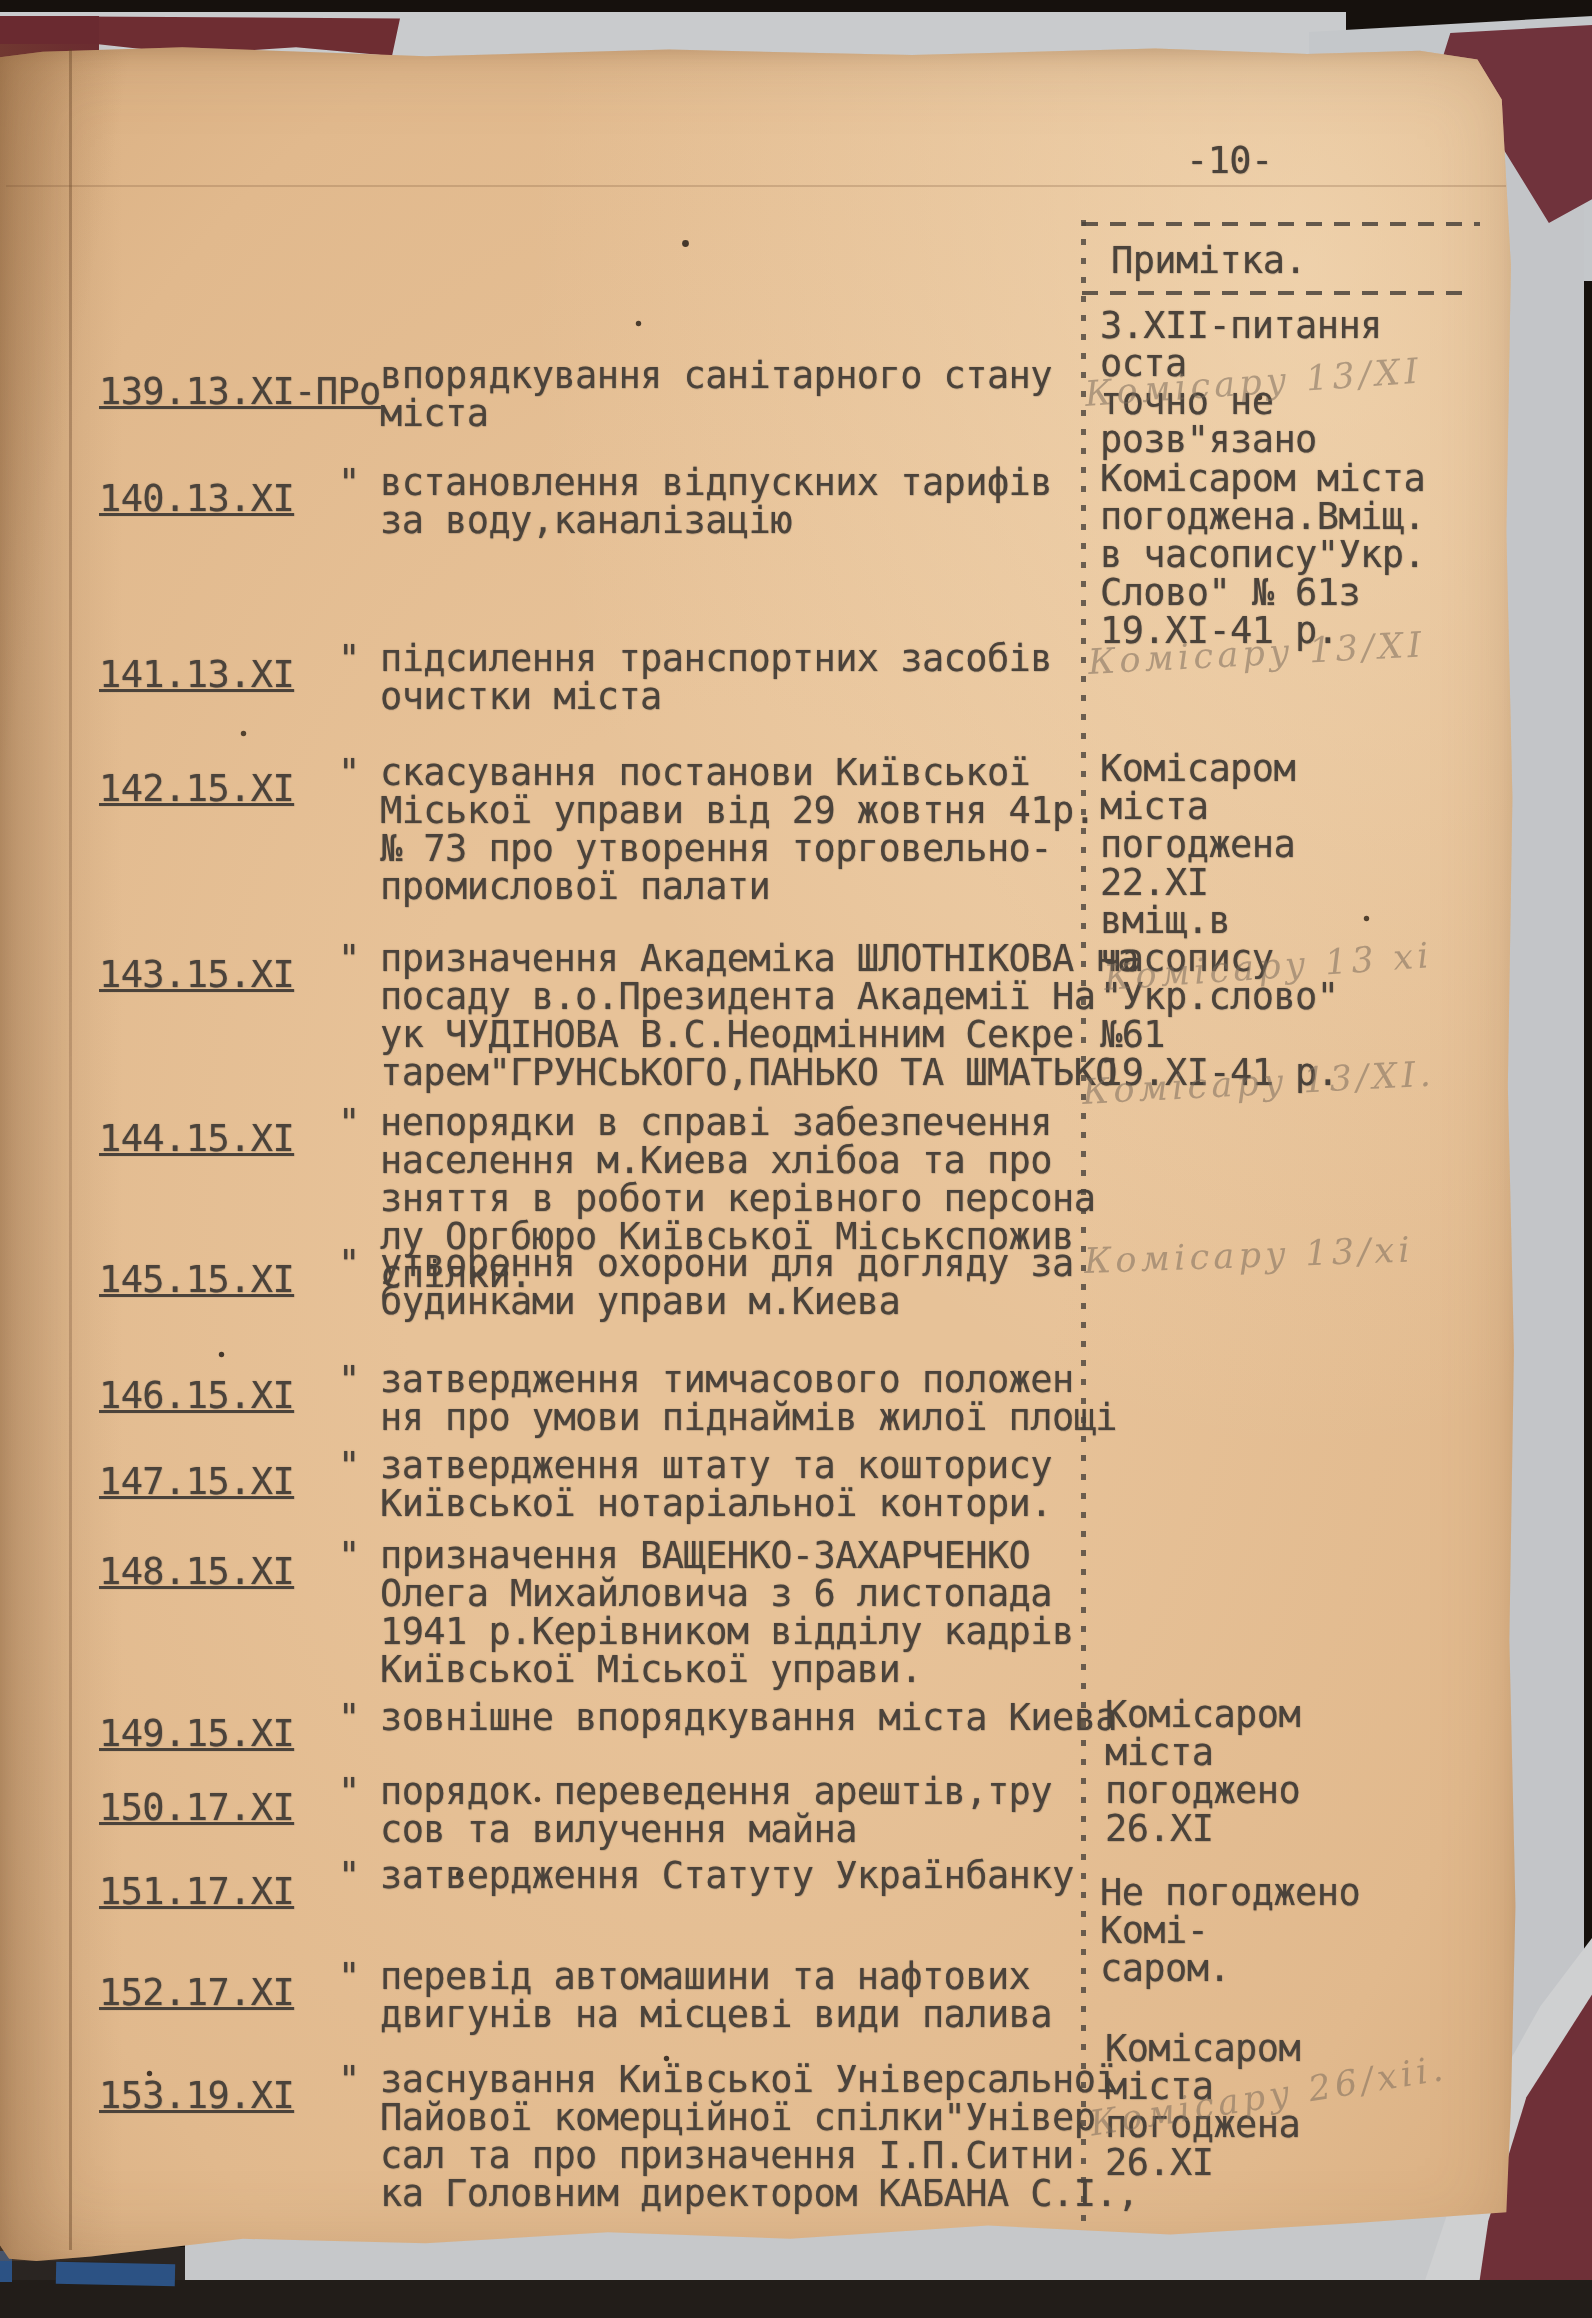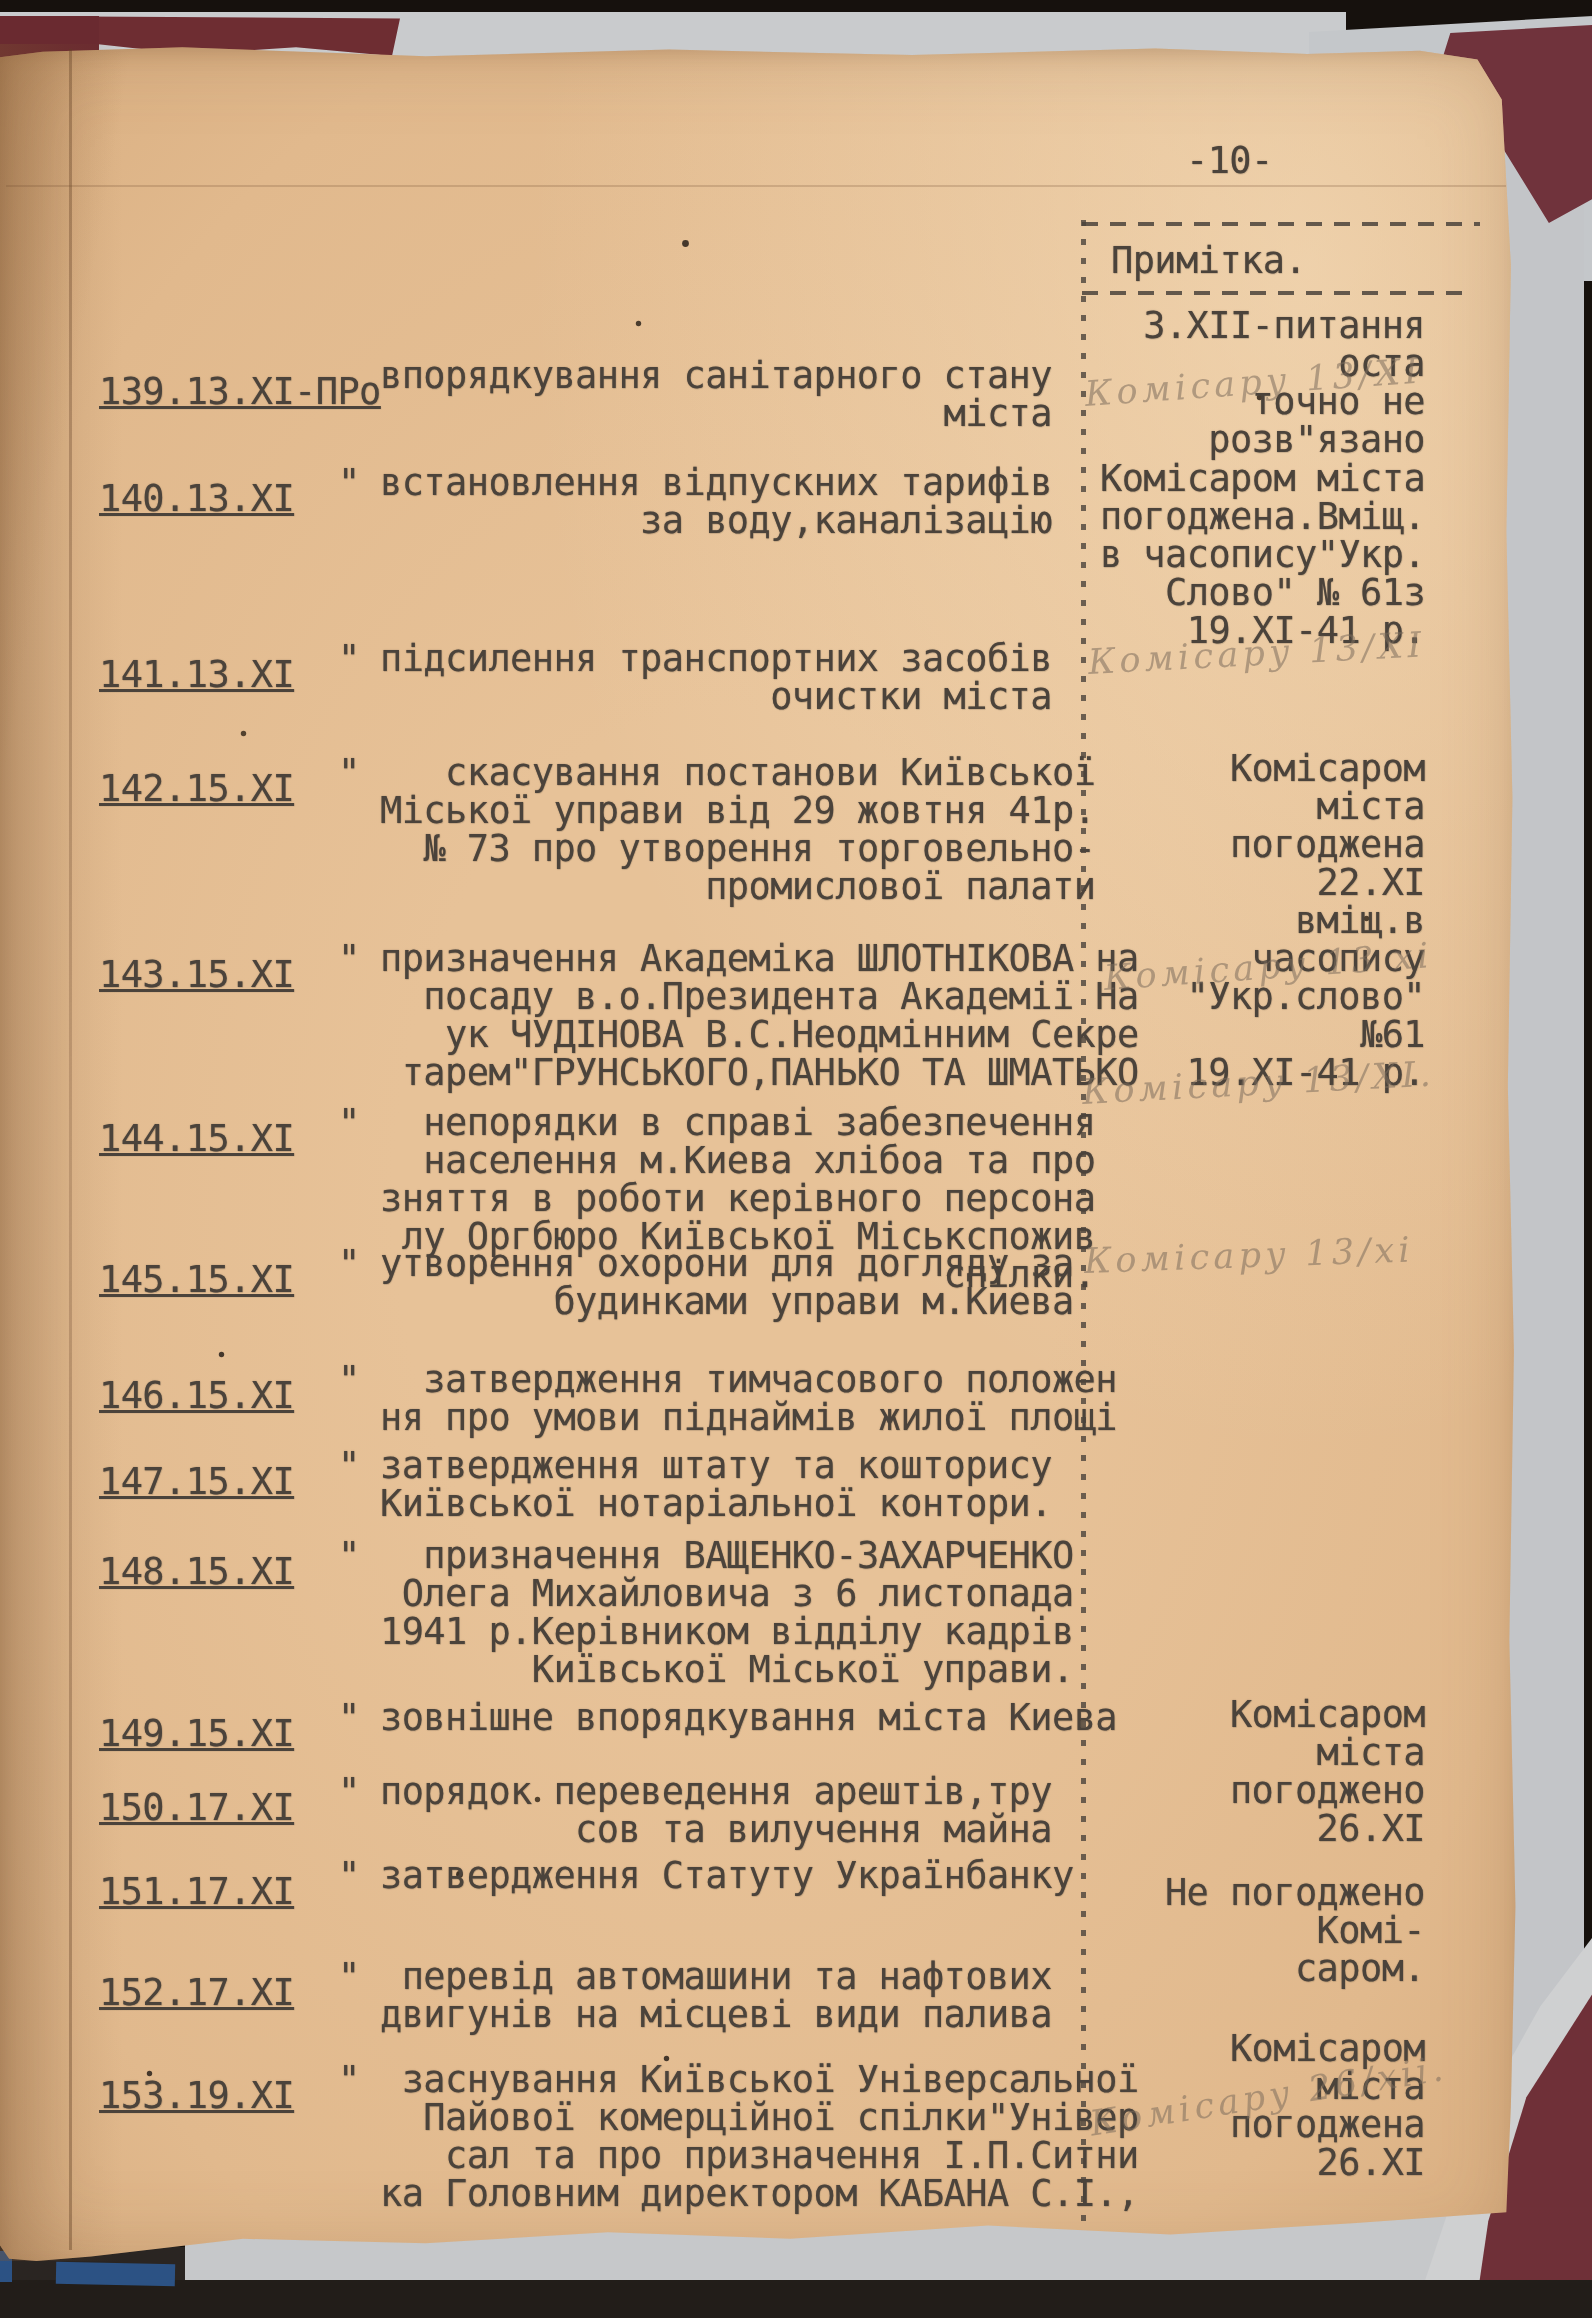--- a/index.html
+++ b/index.html
@@ -55,21 +55,21 @@
   .crease-h{left:6.2px;top:185px;width:1500px;height:1.9px;background:rgba(110,75,45,.22);filter:blur(0.6px);}
   .specks{left:0;top:0;width:3.1px;height:3.1px;border-radius:50%;background:transparent;
     box-shadow:
       684px 242px 0 1.9px #45382c, 637px 322px 0 1.2px #4a3c2e,
       242px 732px 0 1.2px #53422f, 220px 1353px 0 1.2px #45382c,
       458px 1873px 0 1.9px #3e3226, 665px 2057px 0 1.2px #45382c,
       536px 1798px 0 1.2px #54432f, 1258px 396px 0 1.2px #4a3c2e,
       148px 2072px 0 1.2px #45382c, 1365px 917px 0 1.2px #53422f;}
 
   
-  .content{left:0;top:0;width:1425px;height:2319px;text-align:right;}
+  .content{left:0;top:0;width:1425px;height:2319px;}
   .typed{
     color:#4b433b;
     font-size:37px;line-height:38px;letter-spacing:-0.6px;
     text-shadow:0 0 1.2px rgba(72,62,52,.55), 0.6px 0.6px 0 rgba(72,62,52,.12);
     white-space:pre-line;
   }
   .page-number{left:1186px;top:142px;}
   .carryover{left:380px;top:262px;}
   .dash-line{height:4.3px;opacity:.85;
     background:repeating-linear-gradient(90deg,#4b433b 0 16px,transparent 16px 28px);}

